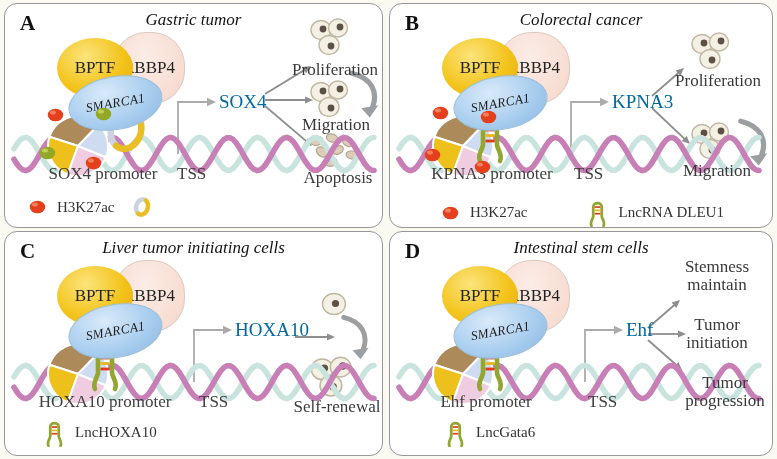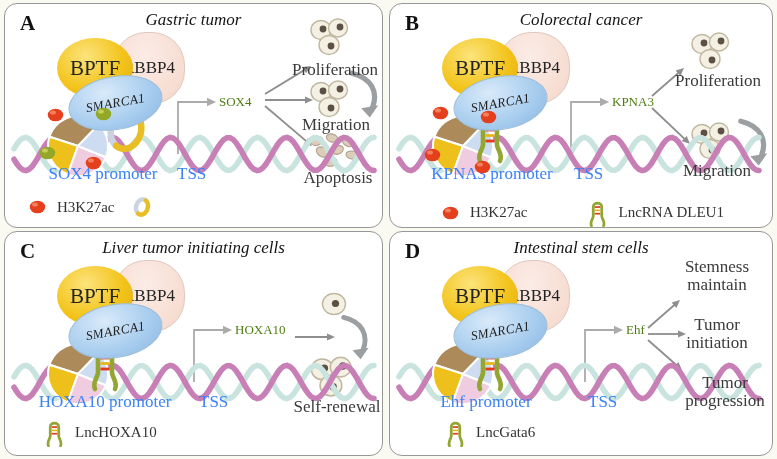--- a/index.html
+++ b/index.html
@@ -14,33 +14,33 @@
   .panel > *{position:absolute}
   .letter{left:15px;top:7px;font-size:21px;font-weight:bold;color:#111;z-index:8}
   .title{left:50%;top:6px;transform:translateX(-50%);font-size:17px;font-weight:normal;
          font-style:italic;color:#141414;white-space:nowrap;z-index:8}
   .protein{display:flex;align-items:center;justify-content:center;color:#232323}
   .rbbp4{left:108px;top:28px;width:70px;height:70px;border-radius:46%;
          background:radial-gradient(ellipse at 45% 32%,#fbece6 0%,#f7ddd2 70%,#f3d3c6 100%);
          border:1px solid #dcc9c1;font-size:17px;z-index:2}
   .bptf{left:52px;top:34px;width:76px;height:60px;border-radius:50%;
         background:radial-gradient(ellipse at 38% 30%,#fce47c 0%,#f3c41c 55%,#e4ab09 100%);
-        font-size:21px;z-index:3}
+        font-size:17px;z-index:3}
   .smarca1{left:63px;top:72px;width:93px;height:52px;border-radius:50%;
         background:radial-gradient(ellipse at 40% 28%,#d9eafa 0%,#a6ccee 60%,#8cb7e1 100%);
         border:1px solid #9dbeda;font-size:13px;font-style:italic;letter-spacing:.5px;
         transform:rotate(-10deg);z-index:4}
   .helix{z-index:1}
   .nucleosome{z-index:2}
   .ring-dna{z-index:3}
   .hairpin-dna{z-index:3}
   .dot{z-index:6}
-  .lab{font-size:17px;color:#3b82f6;white-space:nowrap;z-index:5}
+  .lab{font-size:17px;color:#404040;white-space:nowrap;z-index:5}
   .promoter{transform:translateX(-50%)}
-  .gene{font-size:13px;color:#4d7c0f;white-space:nowrap;z-index:5;transform:translateY(-50%)}
+  .gene{font-size:19px;color:#0369a1;white-space:nowrap;z-index:5;transform:translateY(-50%)}
   .outcome{font-size:17px;color:#3a3a3a;text-align:center;white-space:pre-line;
            line-height:1.08;z-index:5}
   .legend{display:flex;align-items:center;z-index:5}
   .leg{display:flex;align-items:center;margin-right:19px}
   .leg svg{position:static;margin-right:11px;flex:none}
   .lt{font-size:15px;color:#333;white-space:nowrap}
   .mlg{margin-left:42px}
 </style>
 </head>
 <body>

